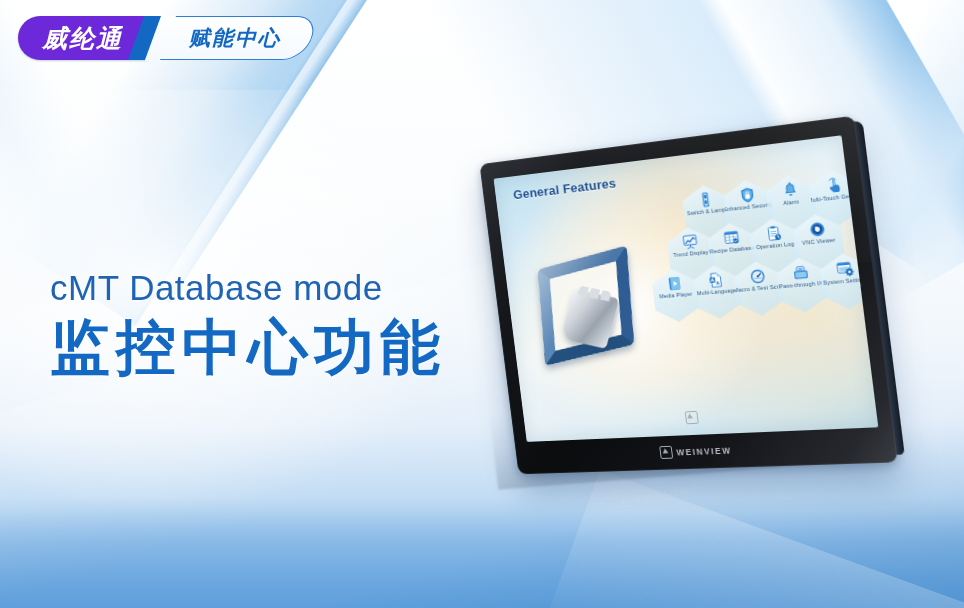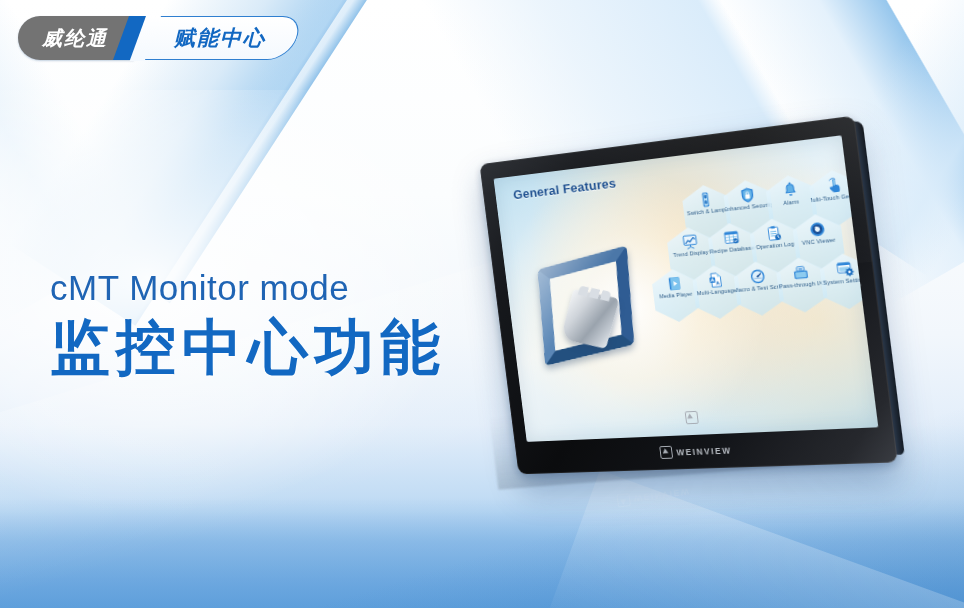--- a/index.html
+++ b/index.html
@@ -44,23 +44,23 @@
        background:linear-gradient(180deg,rgba(255,255,255,.22) 0%,rgba(255,255,255,0) 70%);}
   .horizon{
     position:absolute;left:0;right:0;top:498px;height:110px;
     background:linear-gradient(180deg,rgba(106,166,222,0) 0%,rgba(92,157,219,.35) 40%,rgba(80,148,214,.45) 100%);
   }
 
   
   .badge{position:absolute;left:18px;top:16px;height:44px;display:flex;align-items:stretch;}
   .badge-a{
     position:relative;display:flex;align-items:center;justify-content:center;
-    padding:0 26px 0 24px;background:#737373;color:#ffffff;
+    padding:0 26px 0 24px;background:#6d28d9;color:#ffffff;
     border-radius:22px 0 0 22px;
-    font-size:20px;font-weight:700;letter-spacing:2px;font-style:italic;
+    font-size:25px;font-weight:700;letter-spacing:2px;font-style:italic;
     box-shadow:0 1px 2px rgba(20,70,130,.25);
   }
   .badge-a::after{
     content:"";position:absolute;right:-13px;top:0;bottom:0;width:26px;
     background:#1268c2;transform:skewX(-20deg);border-radius:0 4px 4px 0;
   }
   .badge-b{
     position:relative;display:flex;align-items:center;justify-content:center;
     padding:0 30px 0 34px;margin-left:6px;
     color:#1268c2;font-size:21px;font-weight:700;letter-spacing:2px;font-style:italic;
@@ -241,21 +241,21 @@
   <div class="badge">
     <div class="badge-a">
       <span>威纶通</span>
     </div>
     <div class="badge-b">
       <span>赋能中心</span>
     </div>
   </div>
 
   <div class="headline">
-    <div class="h-en">cMT Monitor mode</div>
+    <div class="h-en">cMT Database mode</div>
     <div class="h-cn">监控中心功能</div>
   </div>
 
   <div class="device-wrap">
 
     <div class="reflection"></div>
     <div class="refl-brand">
       <span class="brand-glyph"></span>
       <span class="brand-text">WEINVIEW</span>
     </div>

